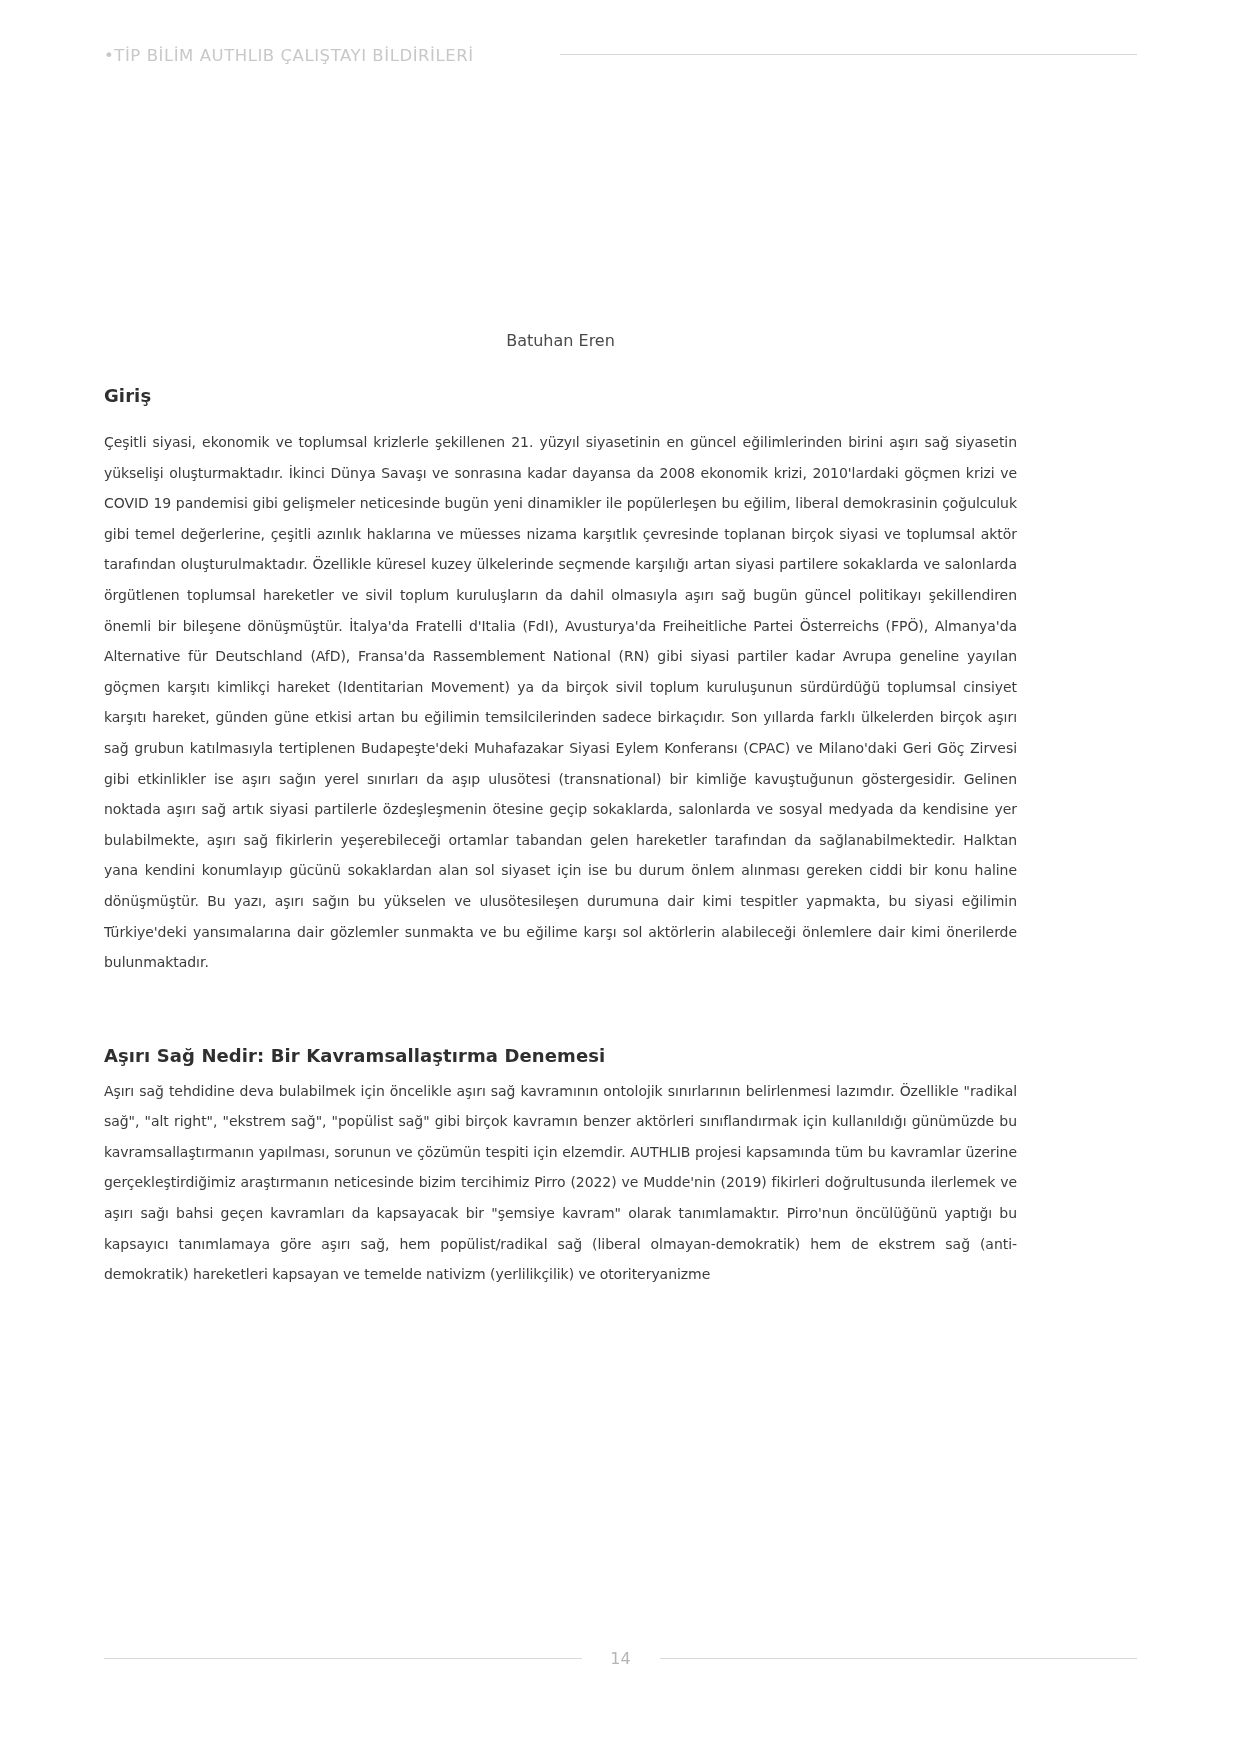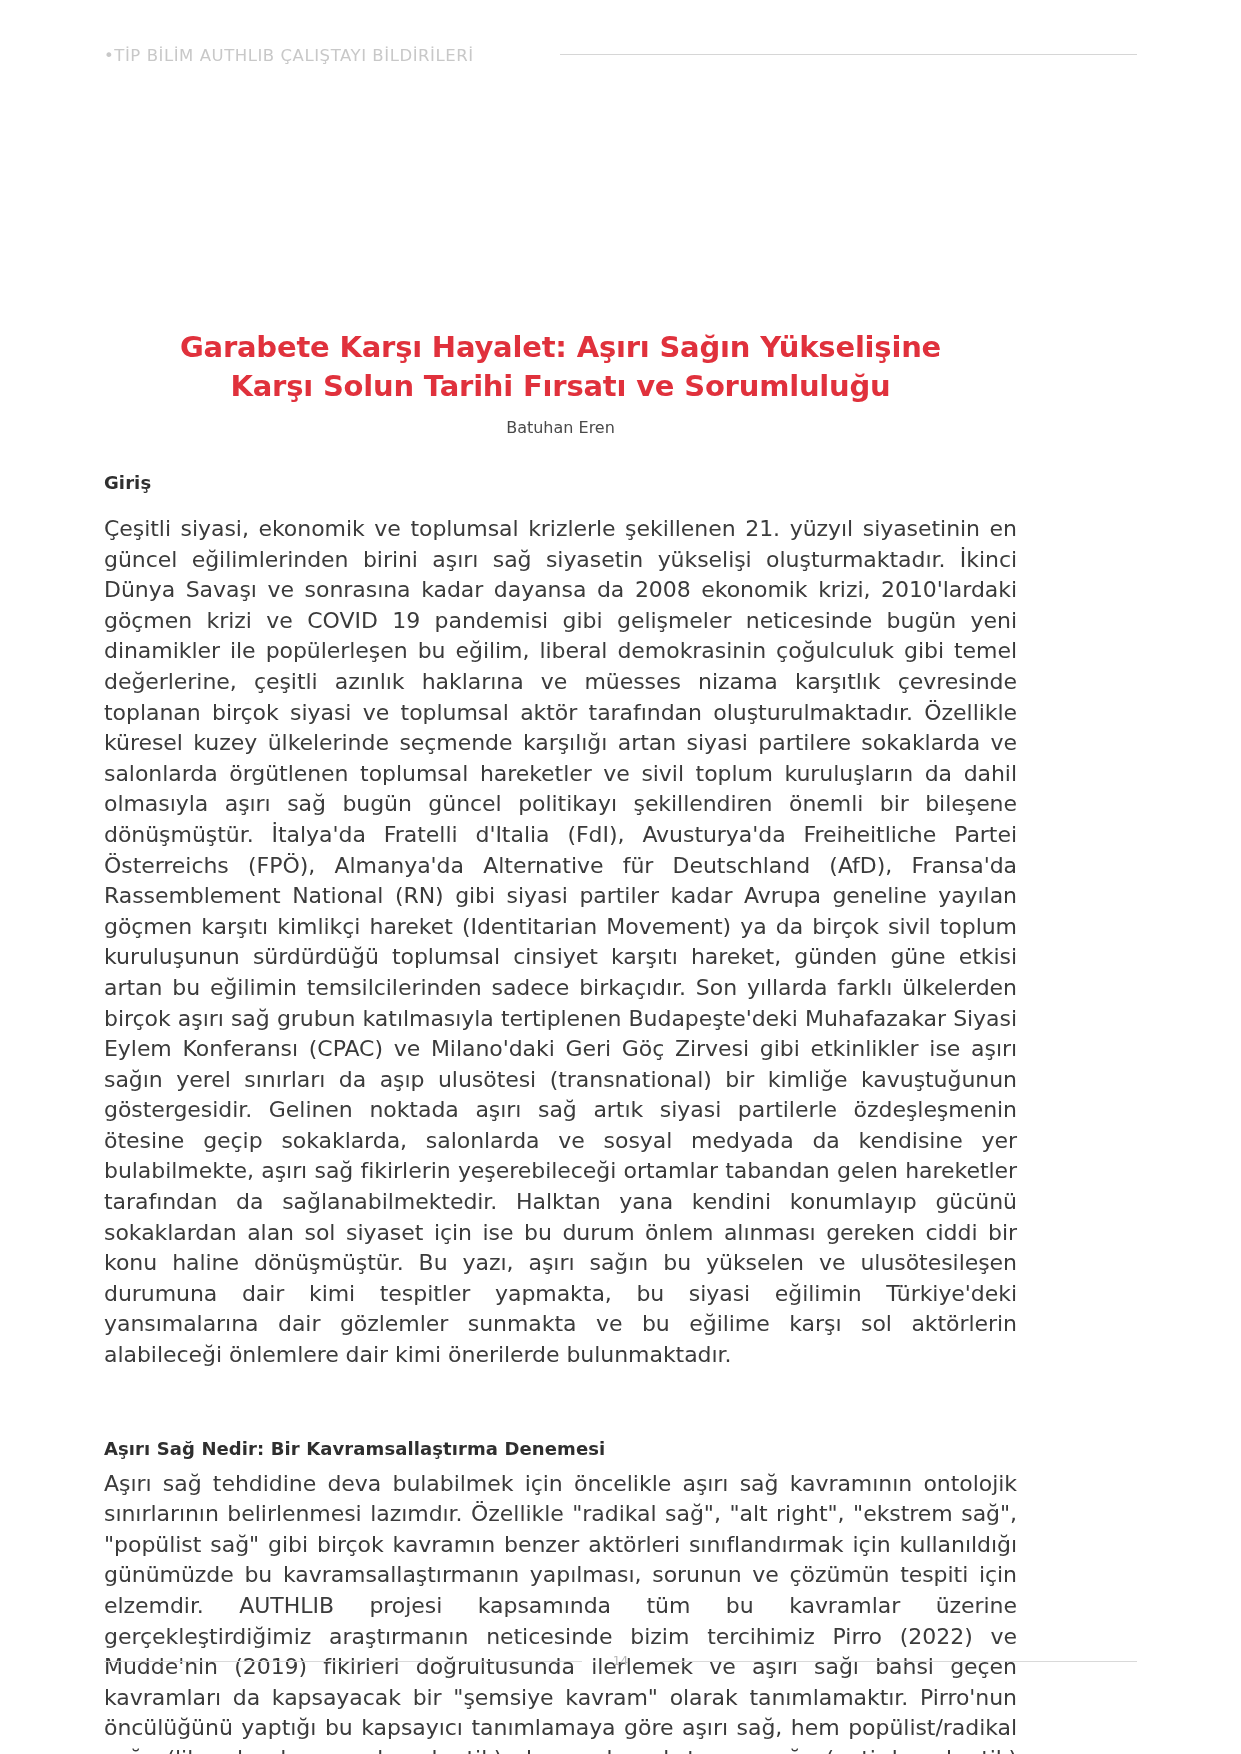--- a/index.html
+++ b/index.html
@@ -82,21 +82,21 @@
     font-weight: 700;
     color: #2f2f2f;
     margin: 0;
     letter-spacing: 0.1px;
   }
   .heading-giris { margin-top: 30px; }
   .heading-asiri { margin-top: 66px; }
 
   .body-paragraph {
     margin: 0;
-    font-size: 22px;
+    font-size: 14px;
     line-height: 30.6px;
     color: #3b3b3b;
     text-align: justify;
     text-justify: inter-word;
     letter-spacing: -0.05px;
     hyphens: none;
   }
   .paragraph-giris { margin-top: 19px; }
   .paragraph-asiri { margin-top: 8px; }
 
@@ -110,41 +110,40 @@
     align-items: center;
     justify-content: center;
     gap: 26px;
   }
   .footer-rule {
     flex: 1 1 auto;
     height: 1px;
     background: #d9d9d9;
   }
   .footer-page-number {
-    font-size: 12px;
+    font-size: 16px;
     color: #b5b5b5;
     min-width: 26px;
     text-align: center;
   }
 </style>
 </head>
 <body>
 
 <div class="page">
 
   <div class="running-header">
     <span class="running-header-text">•</span>
     <span class="running-header-text">TİP BİLİM AUTHLIB ÇALIŞTAYI BİLDİRİLERİ</span>
     <span class="running-header-rule"></span>
   </div>
 
   <div class="content">
 
     <div class="title-block">
-      <h1 class="doc-title">Garabete Karşı Hayalet: Aşırı Sağın Yükselişine Karşı Solun Tarihi Fırsatı ve Sorumluluğu</h1>
       <div class="doc-author">Batuhan Eren</div>
     </div>
 
     <h2 class="section-heading heading-giris">Giriş</h2>
     <p class="body-paragraph paragraph-giris">Çeşitli siyasi, ekonomik ve toplumsal krizlerle şekillenen 21. yüzyıl siyasetinin en güncel eğilimlerinden birini aşırı sağ siyasetin yükselişi oluşturmaktadır. İkinci Dünya Savaşı ve sonrasına kadar dayansa da 2008 ekonomik krizi, 2010'lardaki göçmen krizi ve COVID 19 pandemisi gibi gelişmeler neticesinde bugün yeni dinamikler ile popülerleşen bu eğilim, liberal demokrasinin çoğulculuk gibi temel değerlerine, çeşitli azınlık haklarına ve müesses nizama karşıtlık çevresinde toplanan birçok siyasi ve toplumsal aktör tarafından oluşturulmaktadır. Özellikle küresel kuzey ülkelerinde seçmende karşılığı artan siyasi partilere sokaklarda ve salonlarda örgütlenen toplumsal hareketler ve sivil toplum kuruluşların da dahil olmasıyla aşırı sağ bugün güncel politikayı şekillendiren önemli bir bileşene dönüşmüştür. İtalya'da Fratelli d'Italia (FdI), Avusturya'da Freiheitliche Partei Österreichs (FPÖ), Almanya'da Alternative für Deutschland (AfD), Fransa'da Rassemblement National (RN) gibi siyasi partiler kadar Avrupa geneline yayılan göçmen karşıtı kimlikçi hareket (Identitarian Movement) ya da birçok sivil toplum kuruluşunun sürdürdüğü toplumsal cinsiyet karşıtı hareket, günden güne etkisi artan bu eğilimin temsilcilerinden sadece birkaçıdır. Son yıllarda farklı ülkelerden birçok aşırı sağ grubun katılmasıyla tertiplenen Budapeşte'deki Muhafazakar Siyasi Eylem Konferansı (CPAC) ve Milano'daki Geri Göç Zirvesi gibi etkinlikler ise aşırı sağın yerel sınırları da aşıp ulusötesi (transnational) bir kimliğe kavuştuğunun göstergesidir. Gelinen noktada aşırı sağ artık siyasi partilerle özdeşleşmenin ötesine geçip sokaklarda, salonlarda ve sosyal medyada da kendisine yer bulabilmekte, aşırı sağ fikirlerin yeşerebileceği ortamlar tabandan gelen hareketler tarafından da sağlanabilmektedir. Halktan yana kendini konumlayıp gücünü sokaklardan alan sol siyaset için ise bu durum önlem alınması gereken ciddi bir konu haline dönüşmüştür. Bu yazı, aşırı sağın bu yükselen ve ulusötesileşen durumuna dair kimi tespitler yapmakta, bu siyasi eğilimin Türkiye'deki yansımalarına dair gözlemler sunmakta ve bu eğilime karşı sol aktörlerin alabileceği önlemlere dair kimi önerilerde bulunmaktadır.</p>
 
     <h2 class="section-heading heading-asiri">Aşırı Sağ Nedir: Bir Kavramsallaştırma Denemesi</h2>
     <p class="body-paragraph paragraph-asiri">Aşırı sağ tehdidine deva bulabilmek için öncelikle aşırı sağ kavramının ontolojik sınırlarının belirlenmesi lazımdır. Özellikle "radikal sağ", "alt right", "ekstrem sağ", "popülist sağ" gibi birçok kavramın benzer aktörleri sınıflandırmak için kullanıldığı günümüzde bu kavramsallaştırmanın yapılması, sorunun ve çözümün tespiti için elzemdir. AUTHLIB projesi kapsamında tüm bu kavramlar üzerine gerçekleştirdiğimiz araştırmanın neticesinde bizim tercihimiz Pirro (2022) ve Mudde'nin (2019) fikirleri doğrultusunda ilerlemek ve aşırı sağı bahsi geçen kavramları da kapsayacak bir "şemsiye kavram" olarak tanımlamaktır. Pirro'nun öncülüğünü yaptığı bu kapsayıcı tanımlamaya göre aşırı sağ, hem popülist/radikal sağ (liberal olmayan-demokratik) hem de ekstrem sağ (anti-demokratik) hareketleri kapsayan ve temelde nativizm (yerlilikçilik) ve otoriteryanizme</p>
 
   </div>

